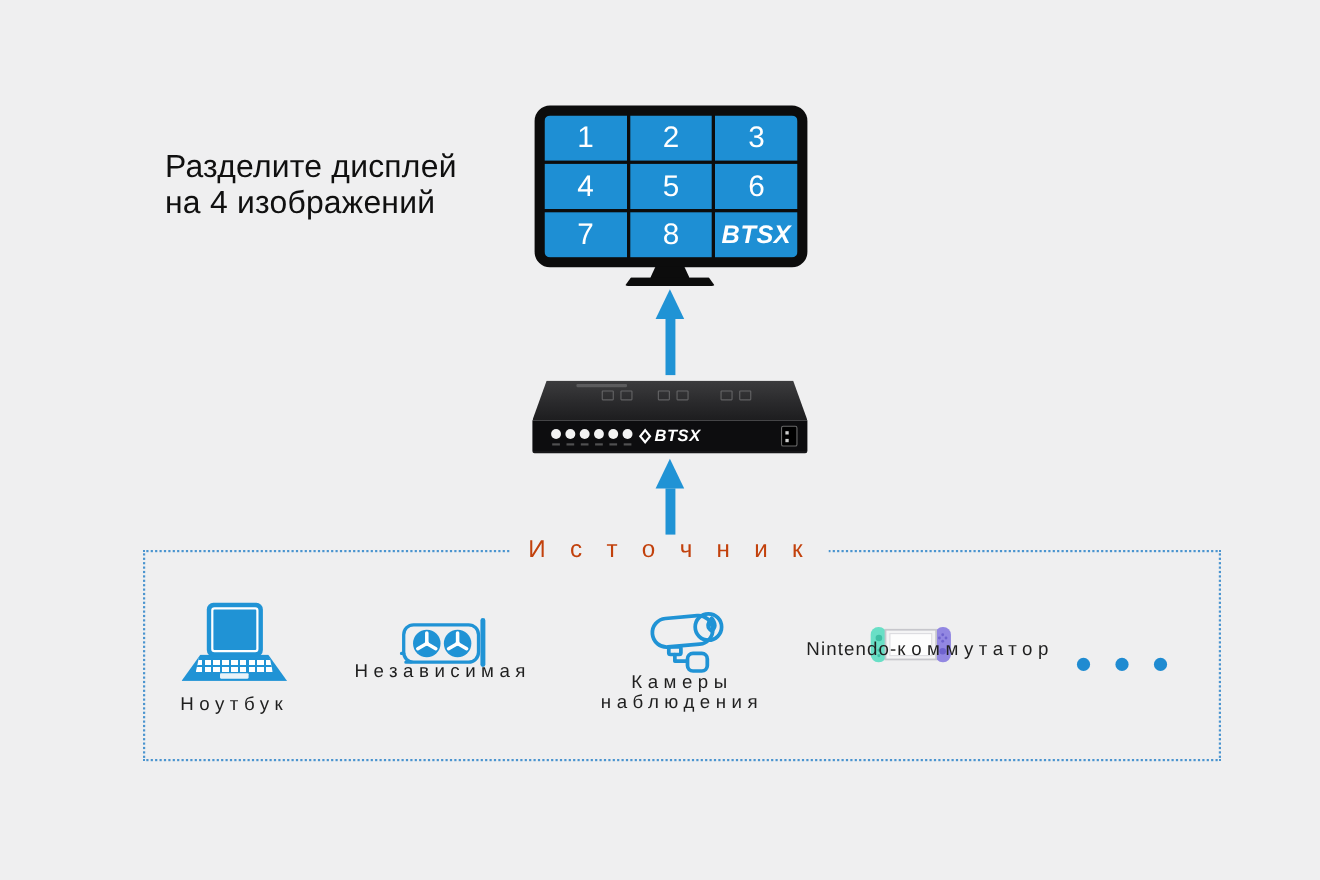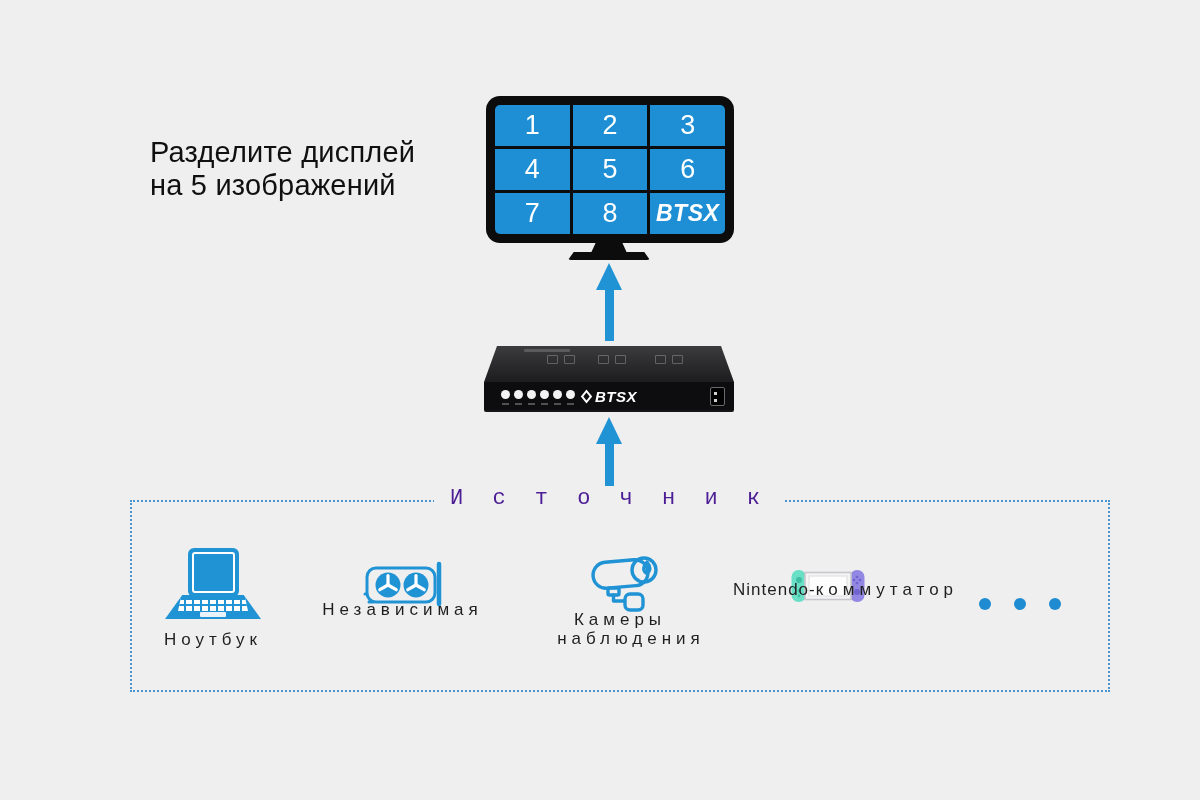--- a/index.html
+++ b/index.html
@@ -42,21 +42,21 @@
   .dbtn-label{position:absolute;top:21px;width:7px;height:2px;background:rgba(255,255,255,.28);}
   .device-logo{position:absolute;left:98px;top:6px;display:flex;align-items:center;gap:4px;color:#fff;}
   .diamond{width:9px;height:9px;border:2px solid #fff;transform:rotate(45deg) skew(6deg,6deg);}
   .brand-text{font-size:15px;font-weight:800;font-style:italic;letter-spacing:.5px;}
   .power{position:absolute;left:226px;top:5px;width:15px;height:19px;background:#000;border:1px solid #6a6a6a;border-radius:2px;}
   .power:before{content:"";position:absolute;left:3px;top:4px;width:3px;height:3px;background:#cfcfcf;}
   .power:after{content:"";position:absolute;left:3px;top:11px;width:3px;height:3px;background:#cfcfcf;}
 
   
   .source-box{position:absolute;left:130px;top:500px;width:980px;height:192px;border:2px dotted var(--dash);}
-  .source-title{position:absolute;left:477px;top:-16px;transform:translateX(-50%);background:var(--bg);padding:0 16px;font-size:22px;letter-spacing:8px;color:#4c1d95;white-space:nowrap;font-family:Liberation Mono, monospace;}
+  .source-title{position:absolute;left:477px;top:-16px;transform:translateX(-50%);background:var(--bg);padding:0 16px;font-size:22px;letter-spacing:8px;color:#c2410c;white-space:nowrap;}
 
   .item-label{position:absolute;color:#1f1f1f;font-size:17px;letter-spacing:5px;text-align:center;white-space:nowrap;}
 
   
   .laptop-icon{position:absolute;left:165px;top:548px;width:96px;height:78px;}
   .lp-screen{position:absolute;left:23px;top:0;width:51px;height:49px;background:var(--accent);border-radius:6px;}
   .lp-screen-in{position:absolute;left:4px;top:4px;right:4px;bottom:4px;border:2px solid #fff;border-radius:3px;}
   .lp-deck{position:absolute;left:0;top:47px;width:96px;height:24px;background:var(--accent);clip-path:polygon(18% 0,82% 0,100% 100%,0 100%);}
   .lp-keys{position:absolute;left:13px;top:50px;width:70px;height:13px;background:
       repeating-linear-gradient(90deg,transparent 0 6px,var(--accent) 6px 8px),
@@ -68,21 +68,21 @@
   .dots{position:absolute;left:979px;top:598px;display:flex;gap:23px;}
   .dot{width:12px;height:12px;border-radius:50%;background:#1f8bd1;}
 </style>
 </head>
 <body>
 
 <div class="canvas">
 
   <div class="headline">
     <div>Разделите дисплей</div>
-    <div>на 5 изображений</div>
+    <div>на 4 изображений</div>
   </div>
 
   <div class="monitor">
     <div class="screen-grid">
       <div class="cell">1</div>
       <div class="cell">2</div>
       <div class="cell">3</div>
       <div class="cell">4</div>
       <div class="cell">5</div>
       <div class="cell">6</div>
@@ -182,21 +182,21 @@
     <g fill="none" stroke="#2093d5" stroke-width="3.4" stroke-linecap="round" stroke-linejoin="round">
       <rect x="5" y="11" width="55" height="26" rx="13" transform="rotate(-5 32 24)"></rect>
       <circle cx="56" cy="20" r="12"></circle>
       <path d="M59,12 q5.5,7 0,11.5 q-6.5,-4 0,-11.5"></path>
       <rect x="20" y="38" width="11" height="7" rx="1.5"></rect>
       <path d="M25.5,45 v6 h11"></path>
       <rect x="37" y="44" width="18" height="16" rx="5"></rect>
     </g>
   </svg>
   <div class="item-label" style="left:535px;top:610px;width:170px">Камеры</div>
-  <div class="item-label" style="left:546px;top:629px;width:170px">наблюдения</div>
+  <div class="item-label" style="left:535px;top:629px;width:170px">наблюдения</div>
 
   <svg class="icon-abs" style="left:791px;top:569px" width="74" height="34" viewBox="0 0 74 34">
     <rect x="0.5" y="1" width="14.5" height="32" rx="7" fill="#69dfc6"></rect>
     <rect x="59" y="1" width="14.5" height="32" rx="7" fill="#9287e2"></rect>
     <rect x="14" y="3.5" width="46" height="27" fill="#f4f4f5" stroke="#c7c7cc" stroke-width="1.6"></rect>
     <rect x="18" y="7" width="38" height="20" fill="#fdfdfd" stroke="#dcdce0" stroke-width="1"></rect>
     <circle cx="8" cy="11" r="3" fill="#3fbfa4"></circle>
     <circle cx="8" cy="22" r="1.4" fill="#3fbfa4"></circle>
     <circle cx="8" cy="27" r="1.4" fill="#3fbfa4"></circle>
     <circle cx="66" cy="23" r="3" fill="#6f63cf"></circle>

